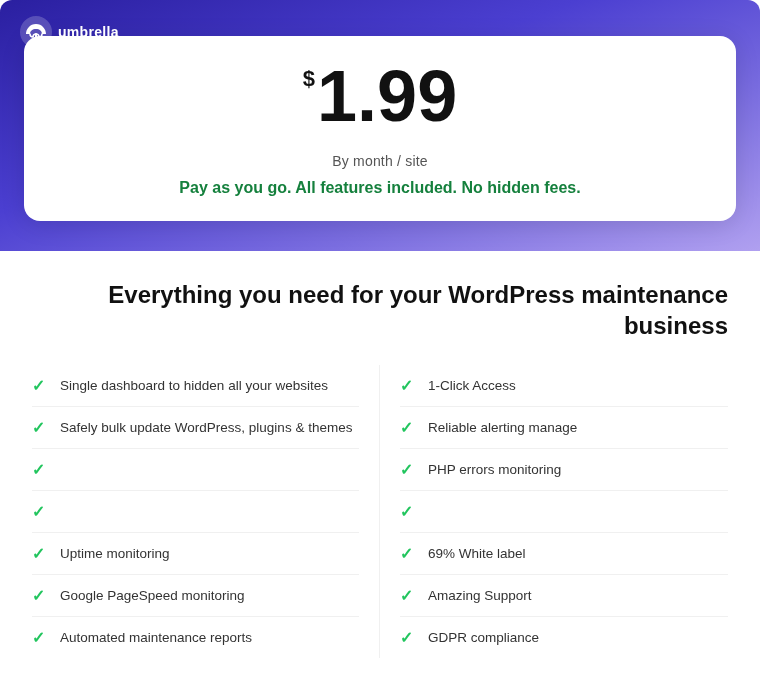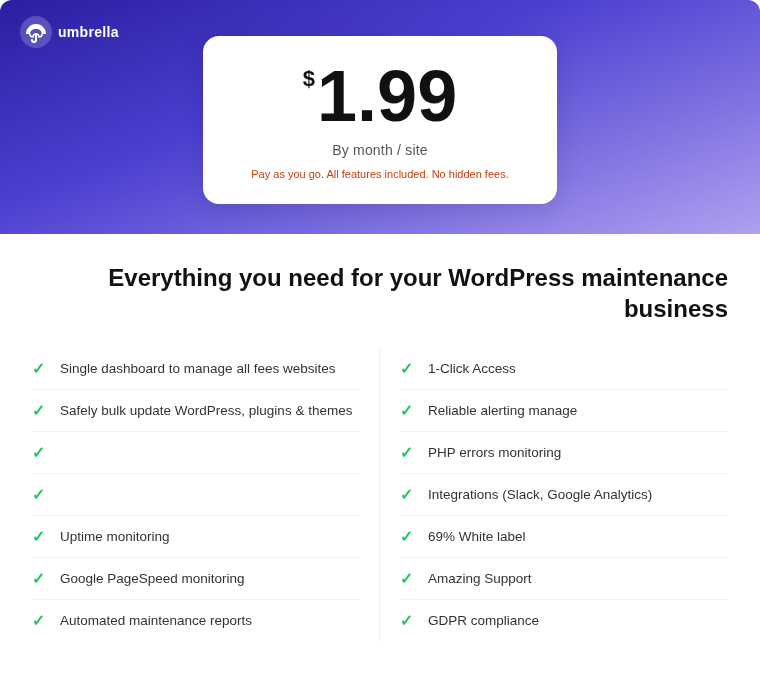--- a/index.html
+++ b/index.html
@@ -25,21 +25,20 @@
       display: flex;
       flex-direction: column;
     }
 
     
     .hero {
       background: linear-gradient(160deg, #2a1fa0 0%, #4b3fd1 40%, #7b6ee0 70%, #b0a0f0 100%);
       padding: 20px 24px 30px;
       display: flex;
       flex-direction: column;
-      align-items: center;
       position: relative;
       min-height: 210px;
     }
 
     .logo-area {
       position: absolute;
       top: 16px;
       left: 20px;
       display: flex;
       align-items: center;
@@ -86,28 +85,29 @@
     .price-amount {
       font-size: 72px;
       font-weight: 800;
       color: #111;
       line-height: 1;
     }
 
     .price-period {
       font-size: 14px;
       color: #555;
+      margin-top: 21px;
+      letter-spacing: 0.2px;
+    }
+
+    .price-note {
+      font-size: 16px;
+      color: #15803d;
       margin-top: 10px;
-      letter-spacing: 0.2px;
-    }
-
-    .price-note {
-      font-size: 11px;
-      color: #c2410c;
-      margin-top: 10px;
+      font-weight: bold;
     }
 
     
     .features-section {
       flex: 1;
       padding: 28px 32px 20px;
       overflow: hidden;
     }
 
     .section-title {
@@ -188,21 +188,21 @@
   </div>
 
   <div class="features-section">
     <h2 class="section-title">Everything you need for your WordPress maintenance business</h2>
 
     <div class="features-grid">
 
       <div class="col-left" id="left-col">
           <div class="feature-item">
       <span class="check-icon">✓</span>
-      <span class="feature-text">Single dashboard to manage all fees websites</span>
+      <span class="feature-text">Single dashboard to hidden all your websites</span>
     </div>
           <div class="feature-item">
       <span class="check-icon">✓</span>
       <span class="feature-text">Safely bulk update WordPress, plugins &amp; themes</span>
     </div>
           <div class="feature-item">
       <span class="check-icon">✓</span>
     </div>
           <div class="feature-item">
       <span class="check-icon">✓</span>
@@ -229,21 +229,20 @@
           <div class="feature-item">
       <span class="check-icon">✓</span>
       <span class="feature-text">Reliable alerting manage</span>
     </div>
           <div class="feature-item">
       <span class="check-icon">✓</span>
       <span class="feature-text">PHP errors monitoring</span>
     </div>
           <div class="feature-item">
       <span class="check-icon">✓</span>
-      <span class="feature-text">Integrations (Slack, Google Analytics)</span>
     </div>
           <div class="feature-item">
       <span class="check-icon">✓</span>
       <span class="feature-text">69% White label</span>
     </div>
           <div class="feature-item">
       <span class="check-icon">✓</span>
       <span class="feature-text">Amazing Support</span>
     </div>
           <div class="feature-item">

